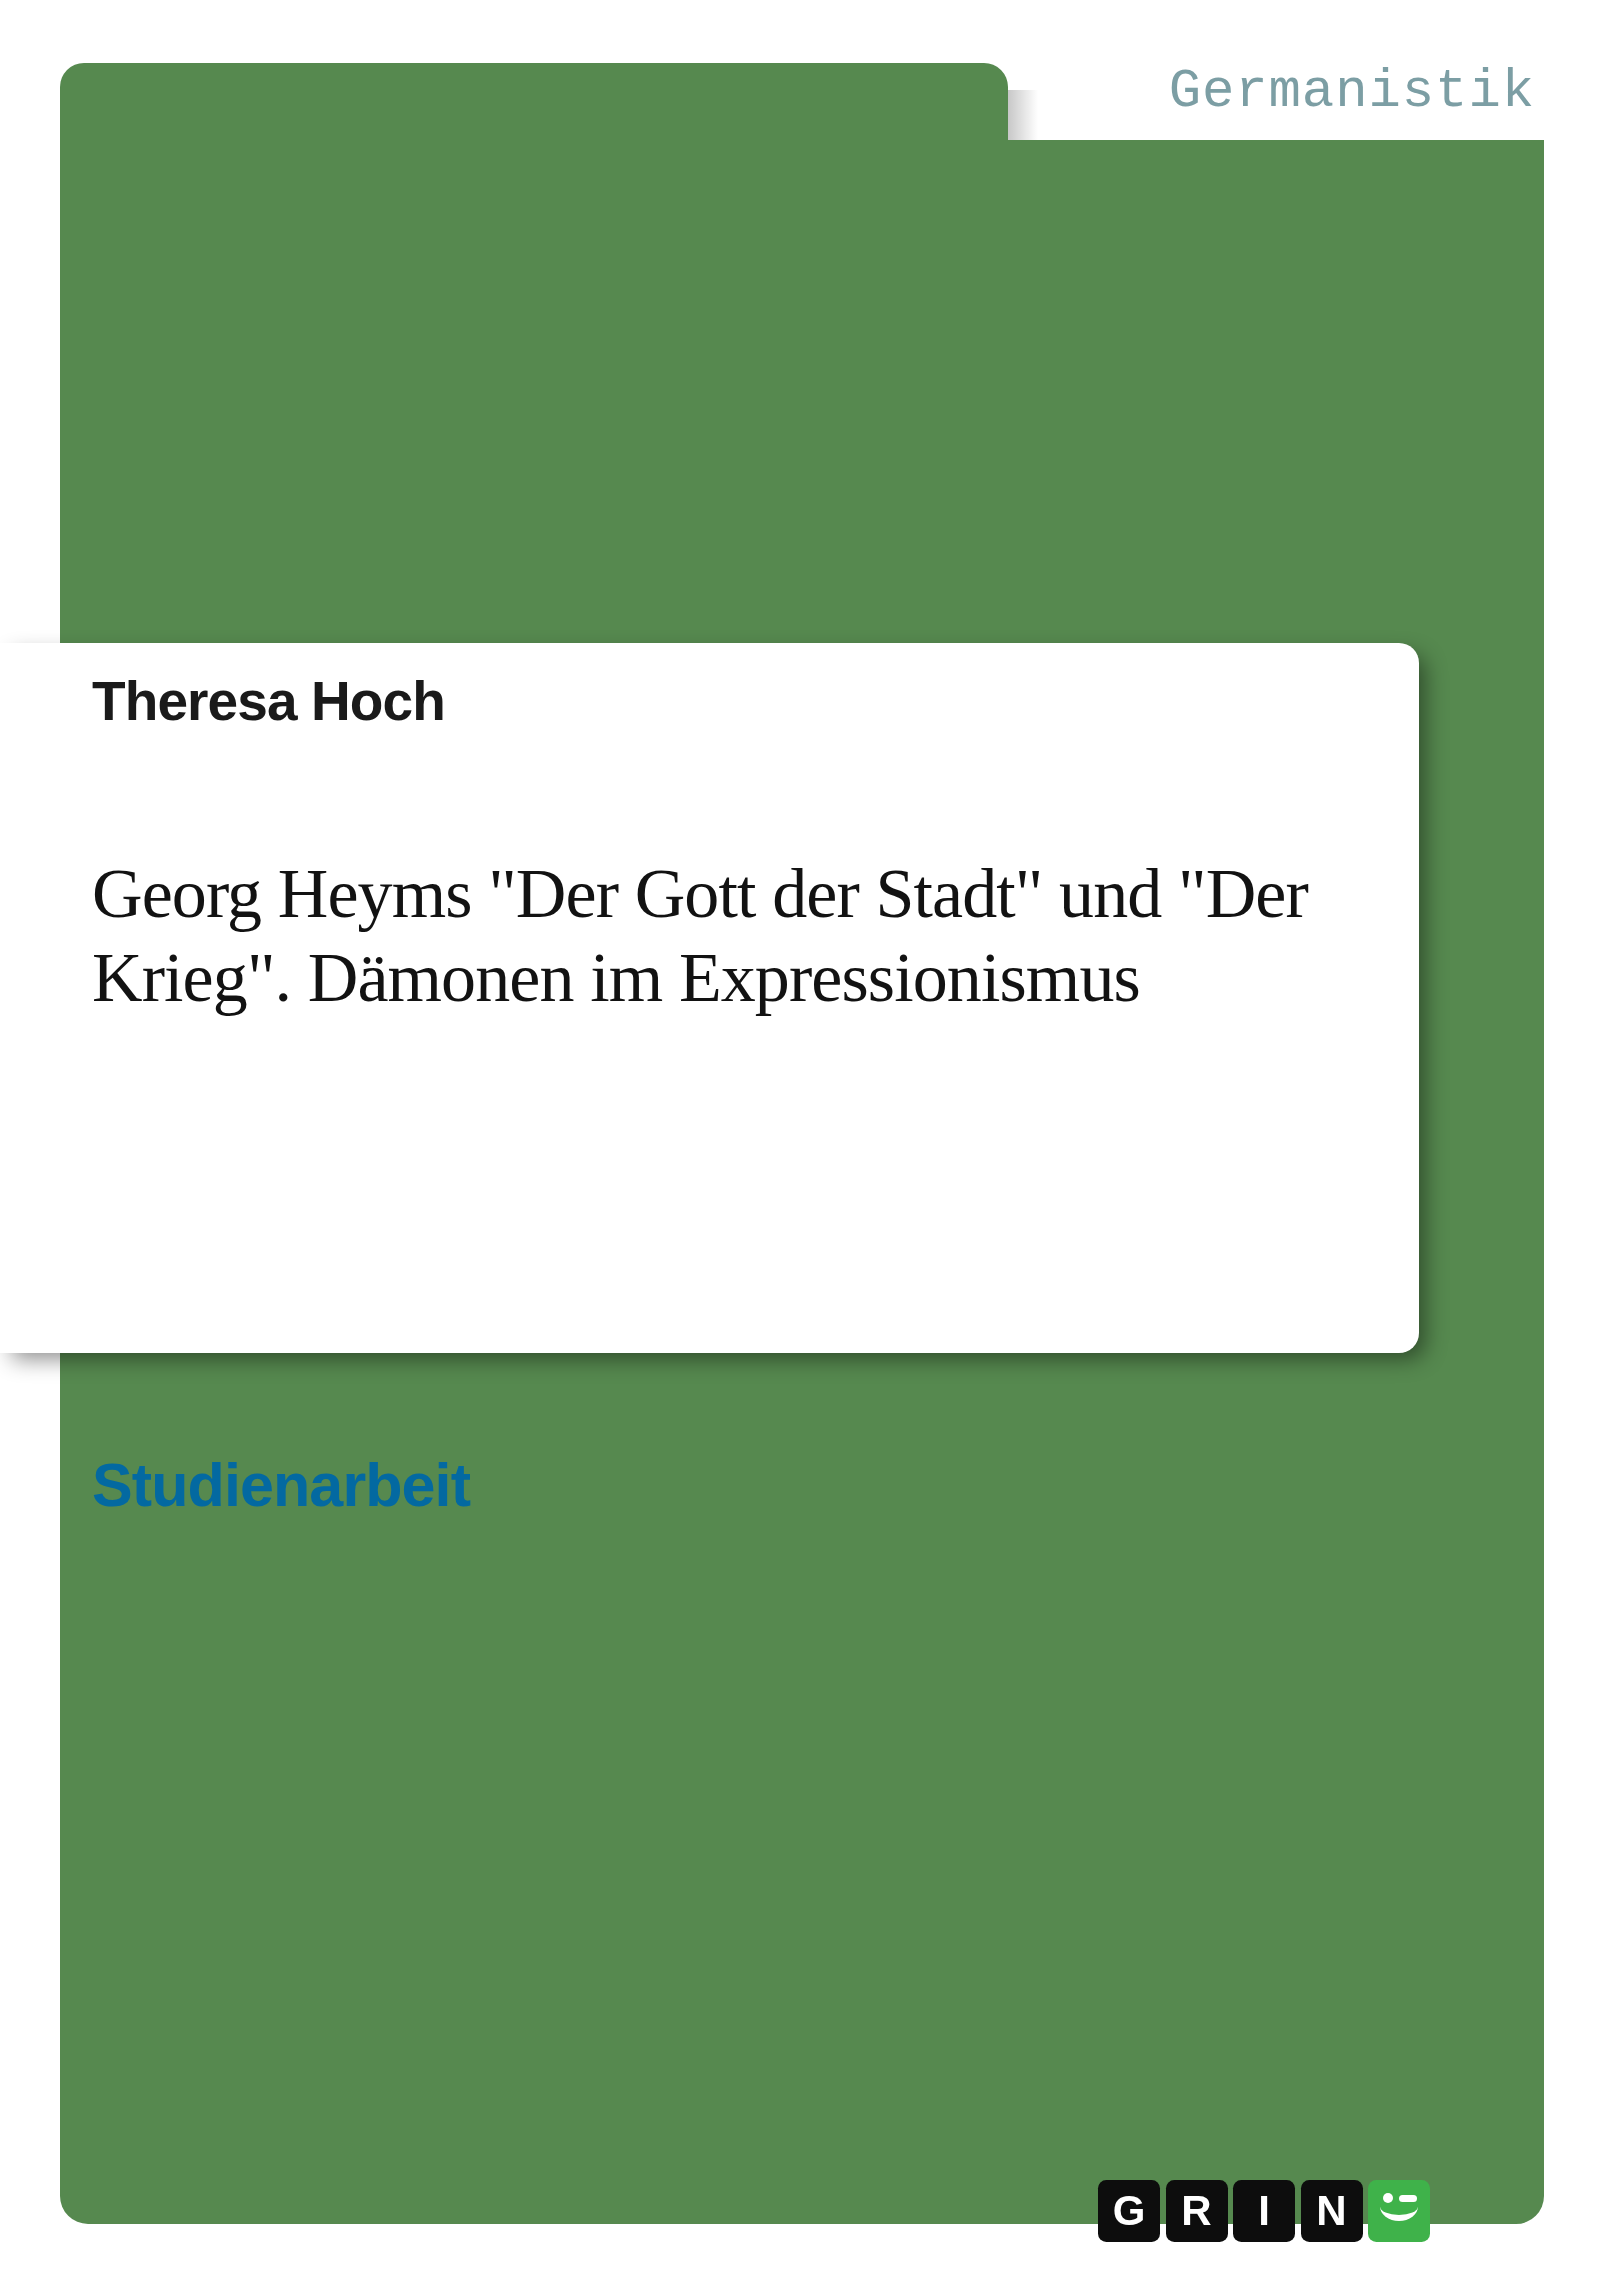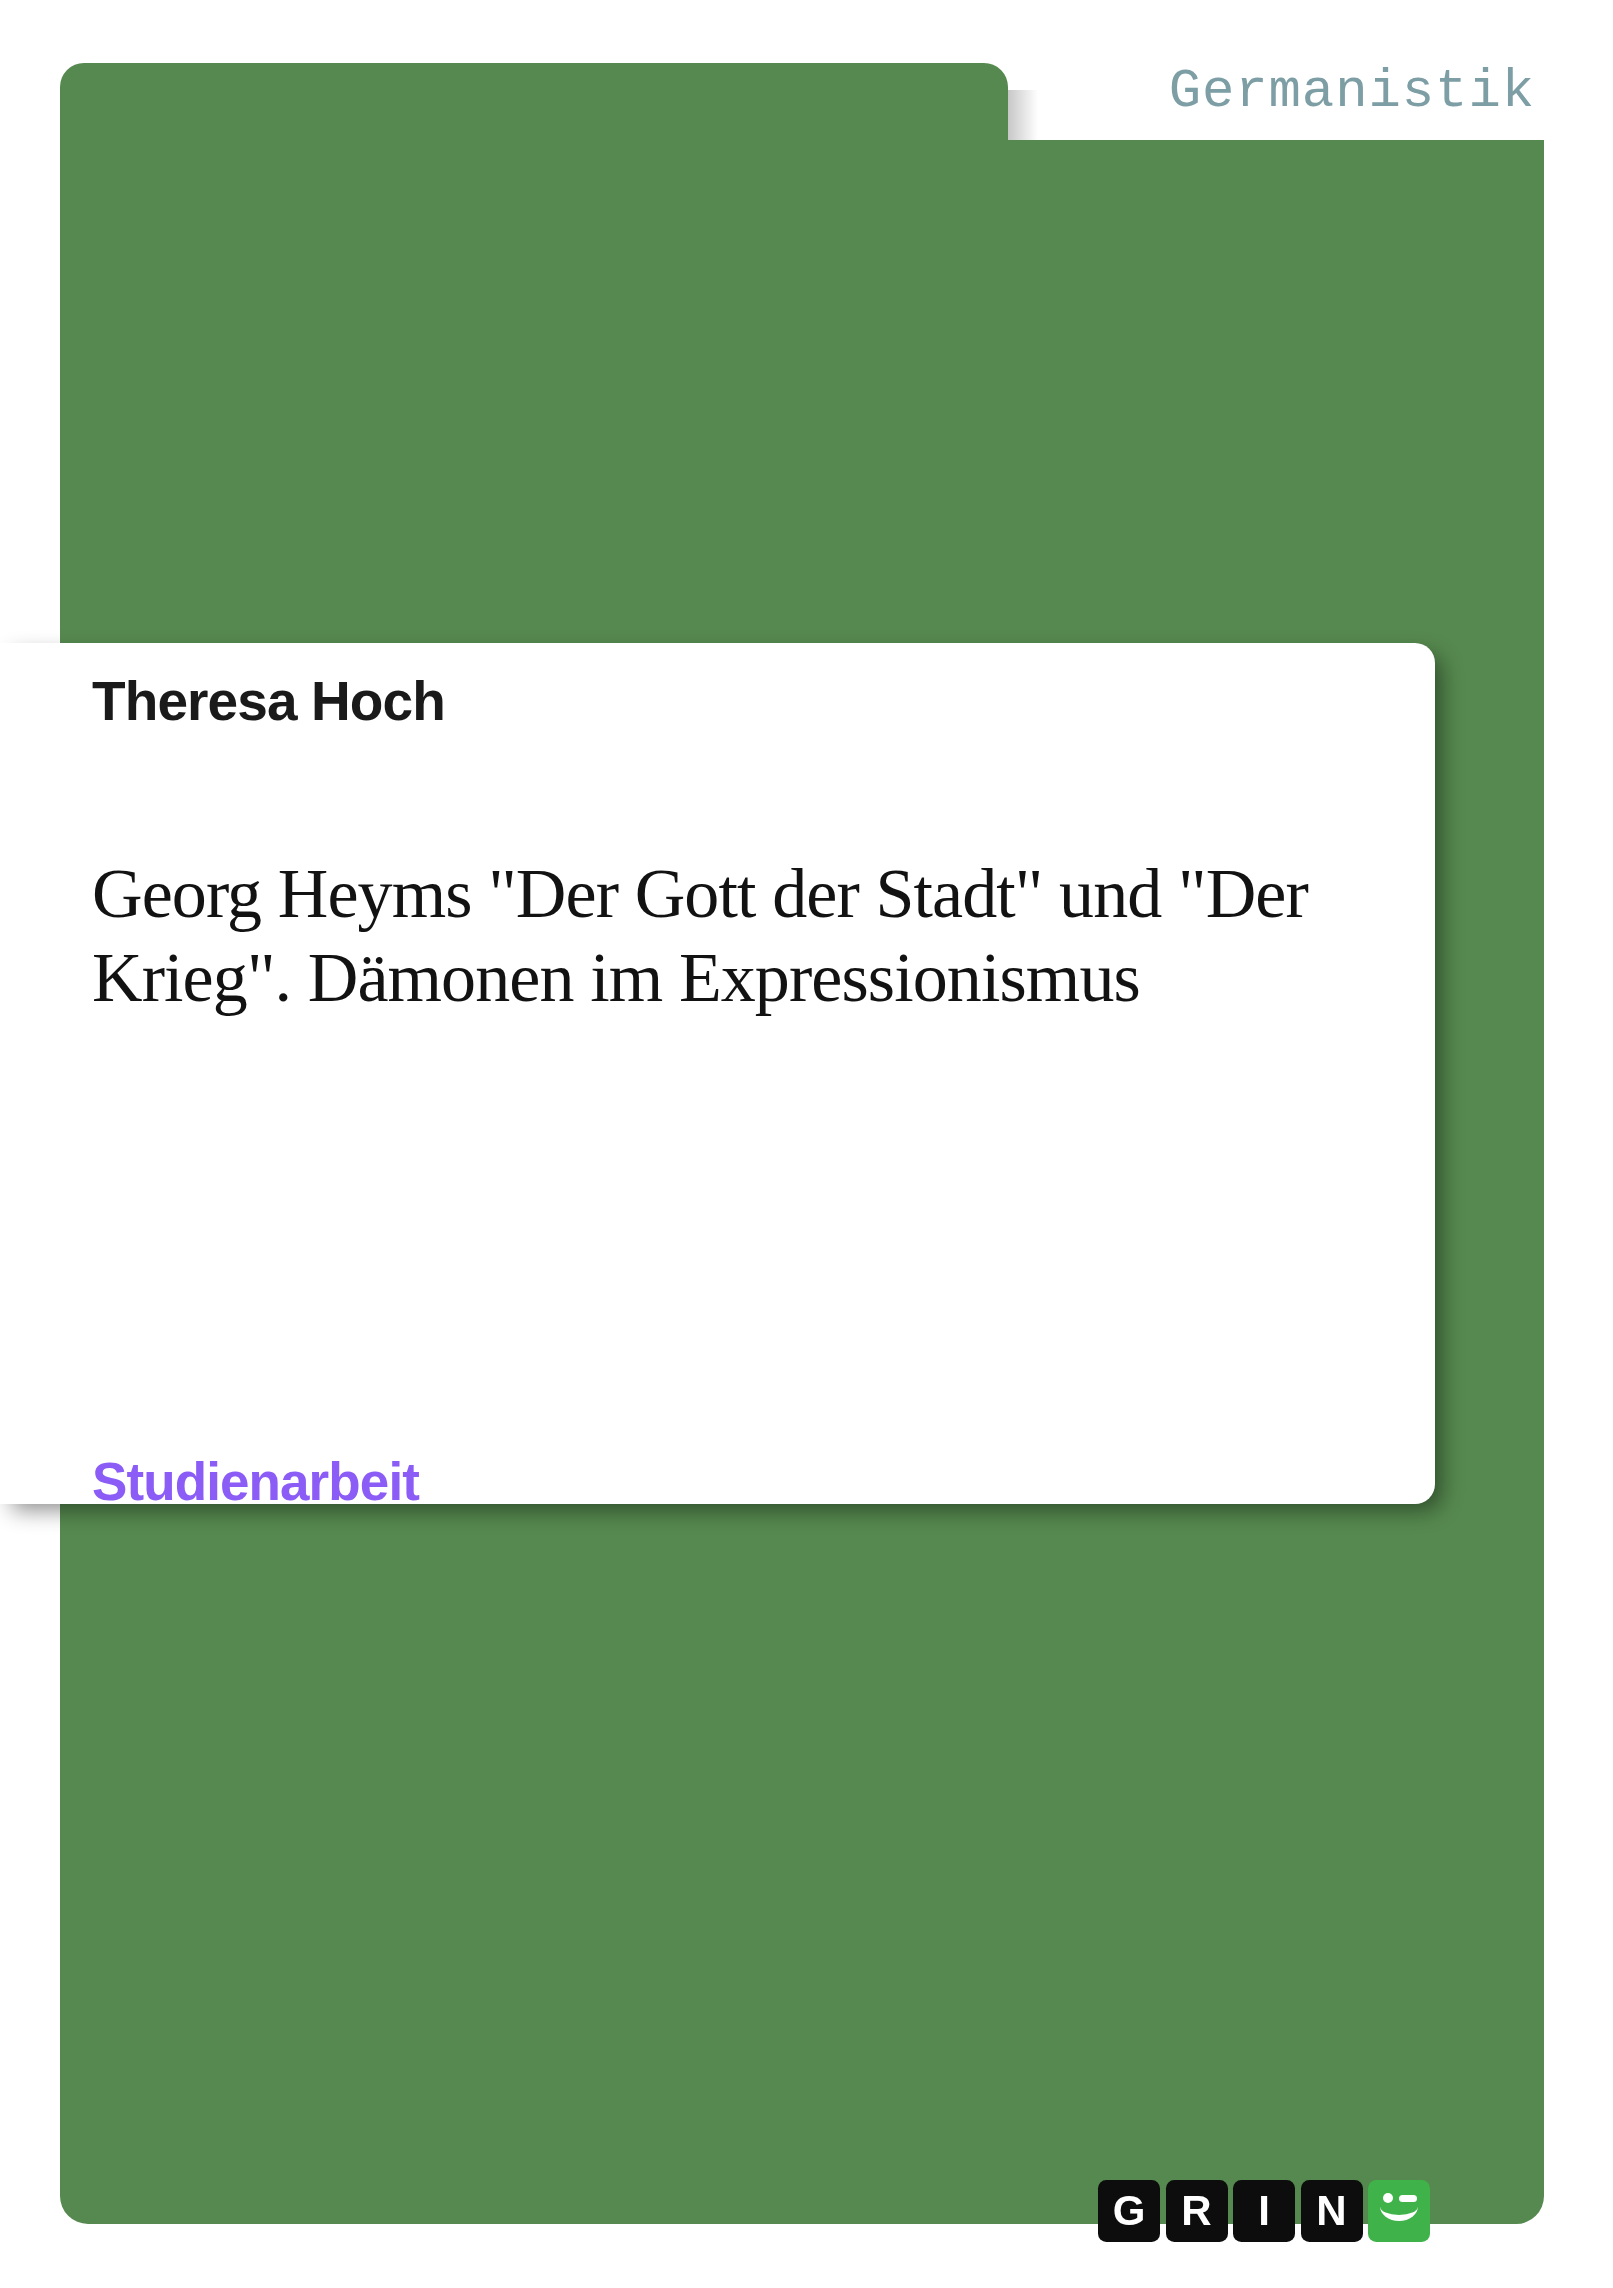--- a/index.html
+++ b/index.html
@@ -53,25 +53,24 @@
     height: 50px;
     background: linear-gradient(to right, rgba(0,0,0,0.22), rgba(0,0,0,0));
   }
 
   
   .title-card {
     position: absolute;
     left: 0;
     top: 643px;
     width: 1419px;
-    height: 861px;
+    height: 710px;
     background: #ffffff;
     border-radius: 0 20px 20px 0;
     box-shadow: 9.2px 9.2px 22px -3.7px rgba(0,0,0,0.45);
-    padding-left: 16px;
   }
   .author-name {
     position: absolute;
     left: 92px;
     top: 31px;
     font-size: 55px;
     line-height: 1;
     font-weight: 700;
     color: #1a1a1a;
     letter-spacing: -0.9px;
@@ -87,24 +86,24 @@
     font-weight: 500;
     color: #121212;
     letter-spacing: -0.9px;
   }
 
   
   .document-type {
     position: absolute;
     left: 92px;
     top: 1455px;
-    font-size: 53px;
+    font-size: 61px;
     line-height: 1;
     font-weight: 700;
-    color: #8b5cf6;
+    color: #0369a1;
     letter-spacing: -0.9px;
   }
 
   
   .grin-logo {
     position: absolute;
     left: 1098px;
     top: 2180px;
     display: flex;
     gap: 5.5px;

